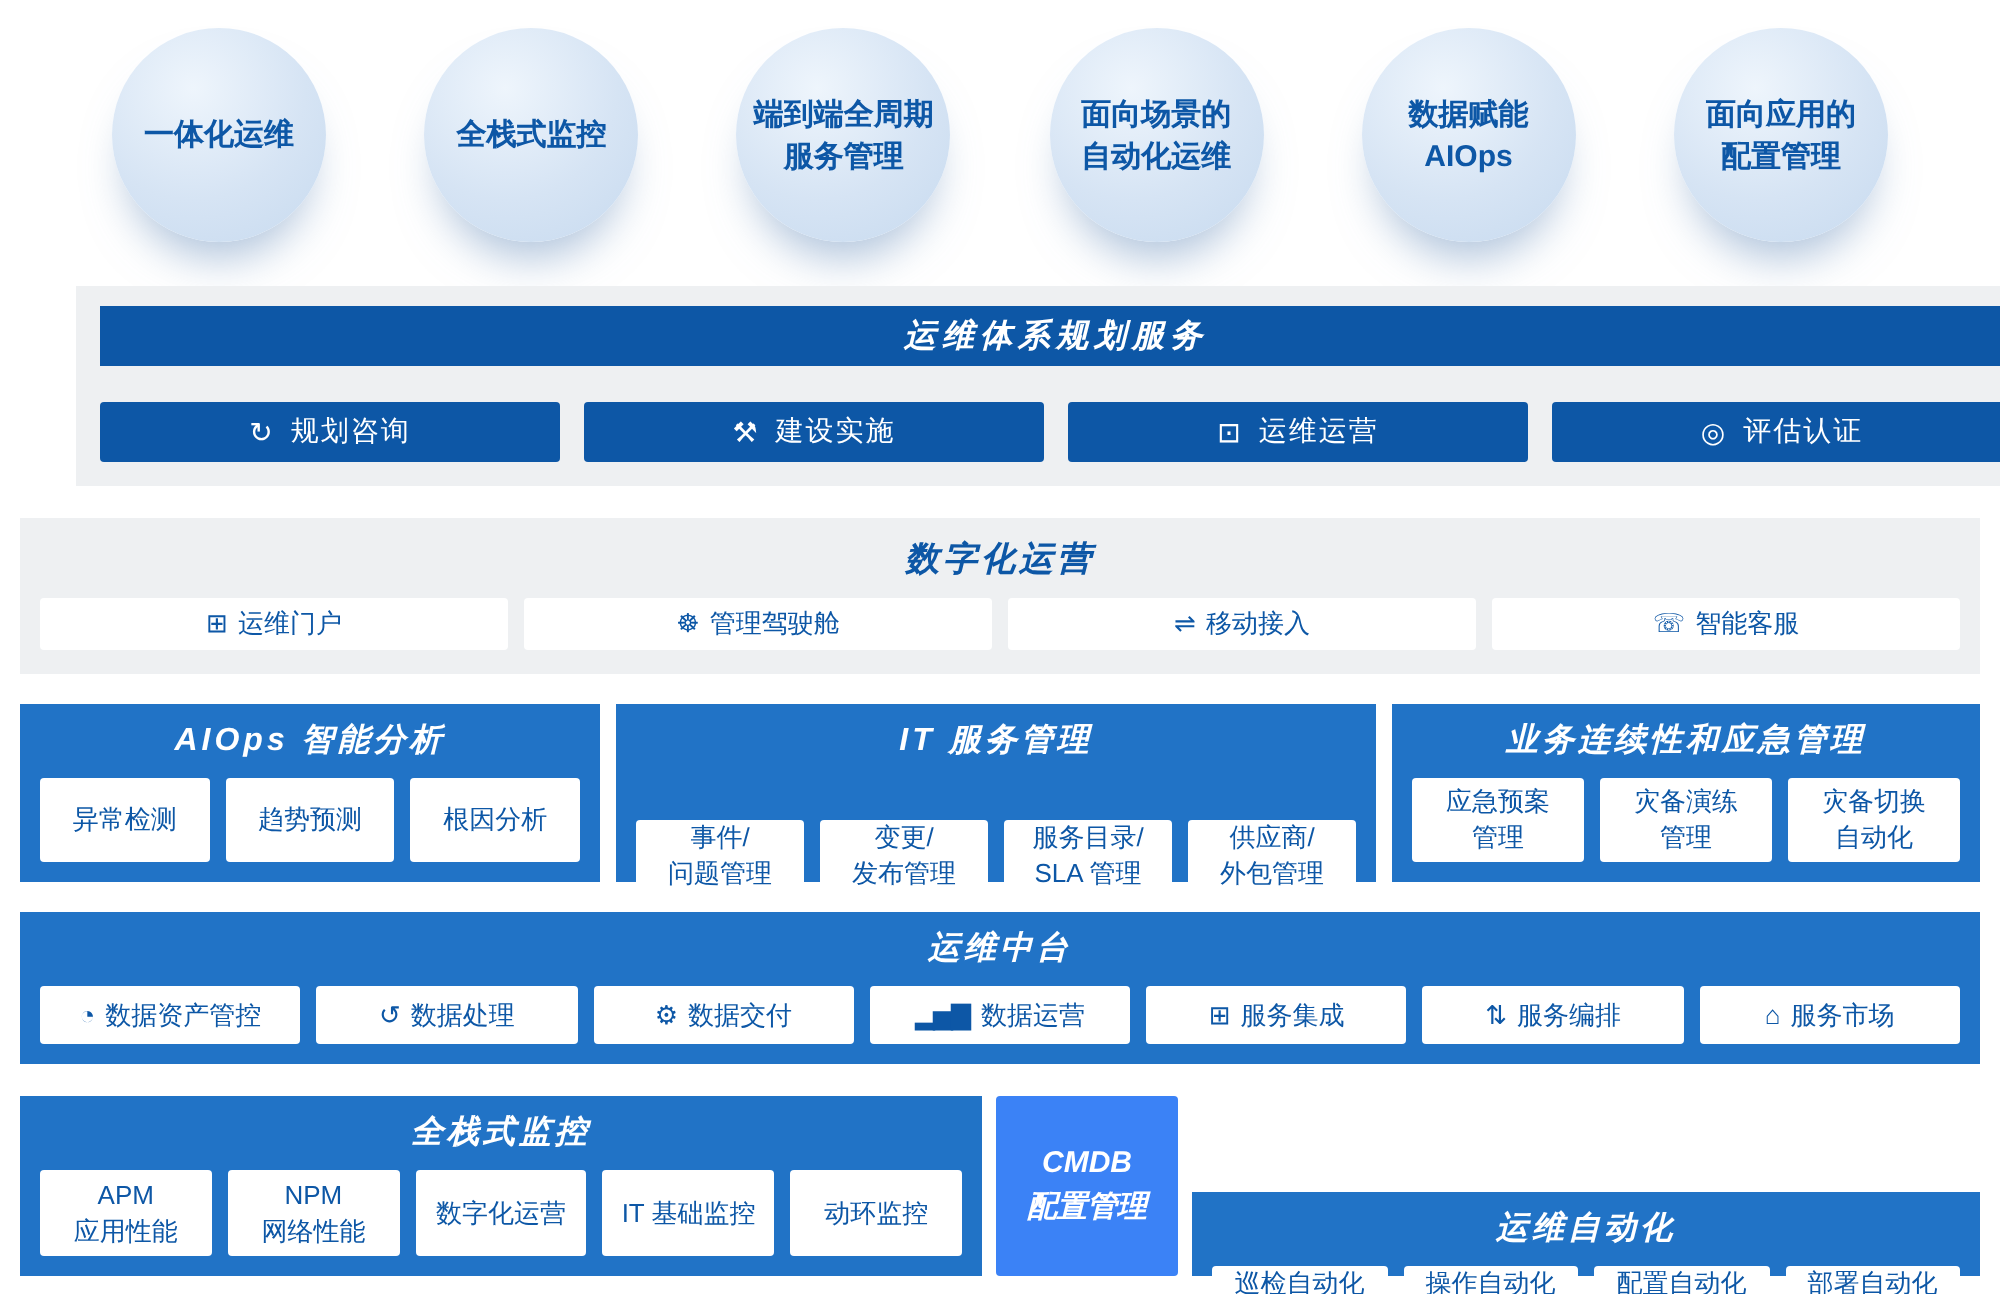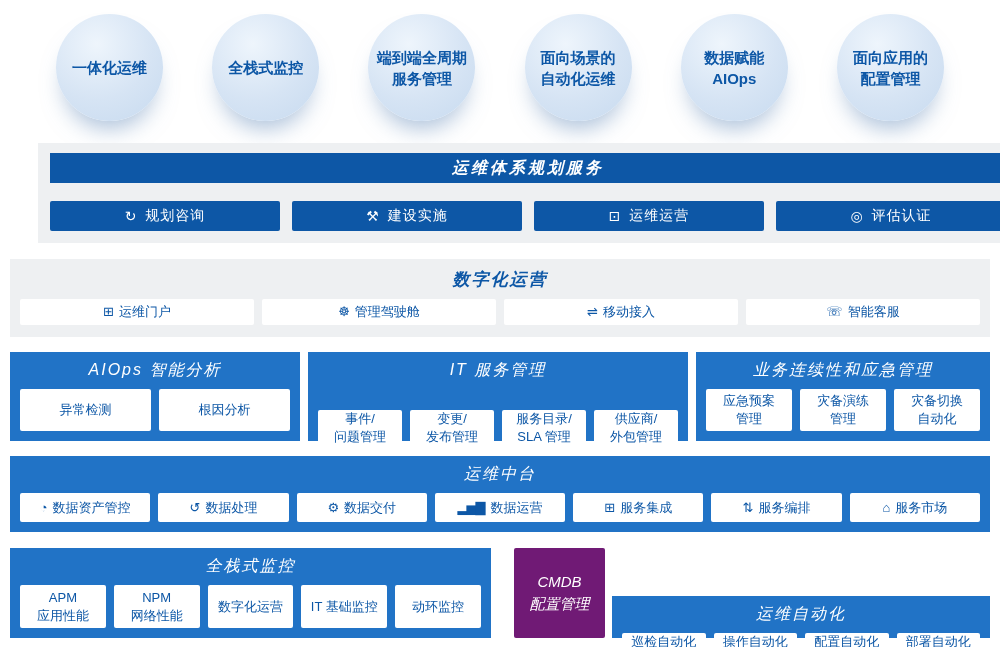--- a/index.html
+++ b/index.html
@@ -38,43 +38,43 @@
   .btn-dark {
     flex:1; height:30px; background:#0d57a6; color:#fff; border-radius:2px;
     display:flex; align-items:center; justify-content:center; gap:8px; font-size:14px; letter-spacing:1px;
   }
   .btn-dark .ic { font-size:14px; font-style:normal; }
 
   .panel { display:flex; flex-direction:column; }
   .panel-gray { background:#eef0f2; padding:9px 10px 12px; }
   .panel-blue { background:#2173c6; padding:8px 10px 10px; }
   .ptitle-blue { text-align:center; color:#0d57a6; font-size:17px; font-weight:bold; font-style:italic; letter-spacing:2px; }
-  .ptitle-white { text-align:center; color:#fff; font-size:16px; font-weight:normal; font-style:italic; letter-spacing:2px; }
+  .ptitle-white { text-align:center; color:#fff; font-size:16px; font-weight:bold; font-style:italic; letter-spacing:2px; }
 
   .chip-row { display:flex; gap:8px; flex:1; margin-top:8px; }
   .chip {
     flex:1; background:#fff; color:#0d57a6; border-radius:2px;
     display:flex; align-items:center; justify-content:center; gap:6px;
     font-size:13px; line-height:1.35; text-align:center;
   }
   .chip .lbl { white-space:pre-line; }
   .chip .ic { font-size:13px; letter-spacing:-1px; }
 
   .p-twin { width:418px; }
   .p-ops  { flex:1; }
   .p-aiops{ width:290px; }
   .p-itsm { width:380px;gap:21px; }
   .p-bcm  { flex:1; }
   .p-mon  { width:481px; }
   .p-auto { flex:1;margin-top:48px; }
 
   .cmdb-block {
-    width:91px; background:#701a75; color:#fff; border-radius:2px;
+    width:91px; background:#3b82f6; color:#fff; border-radius:2px;
     display:flex; align-items:center; justify-content:center; text-align:center;
-    font-size:15px; font-weight:normal; font-style:italic; line-height:1.5; white-space:pre-line;margin-left:16px;
+    font-size:15px; font-weight:bold; font-style:italic; line-height:1.5; white-space:pre-line;
   }
 </style>
 </head>
 <body>
 
 <div class="page">
 
   <div class="badges">
     <div class="badge">
         <span class="badge-label">一体化运维</span>
@@ -145,20 +145,23 @@
       </div>
     </section>
   </div>
 
   <div class="abs row-c">
     <section class="panel panel-blue p-aiops">
       <div class="ptitle-white">AIOps 智能分析</div>
       <div class="chip-row">
         <div class="chip">
             <span class="lbl">异常检测</span>
+          </div>
+        <div class="chip">
+            <span class="lbl">趋势预测</span>
           </div>
         <div class="chip">
             <span class="lbl">根因分析</span>
           </div>
       </div>
     </section>
     <section class="panel panel-blue p-itsm">
       <div class="ptitle-white">IT 服务管理</div>
       <div class="chip-row">
         <div class="chip">

